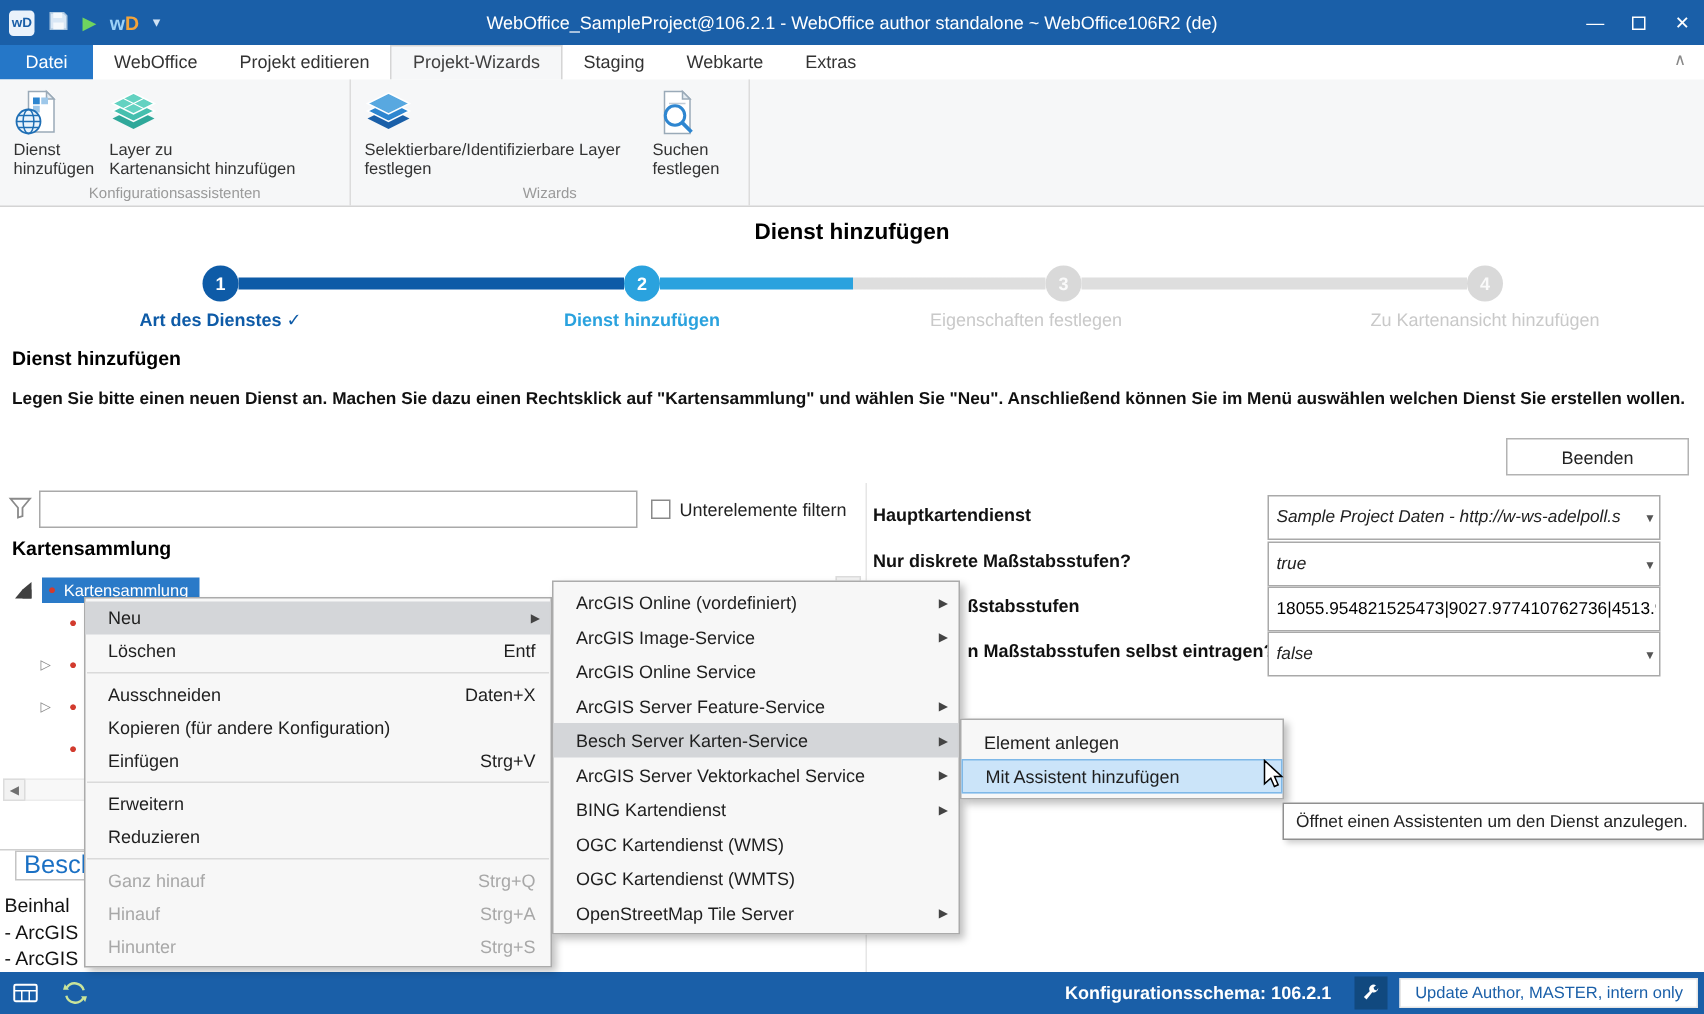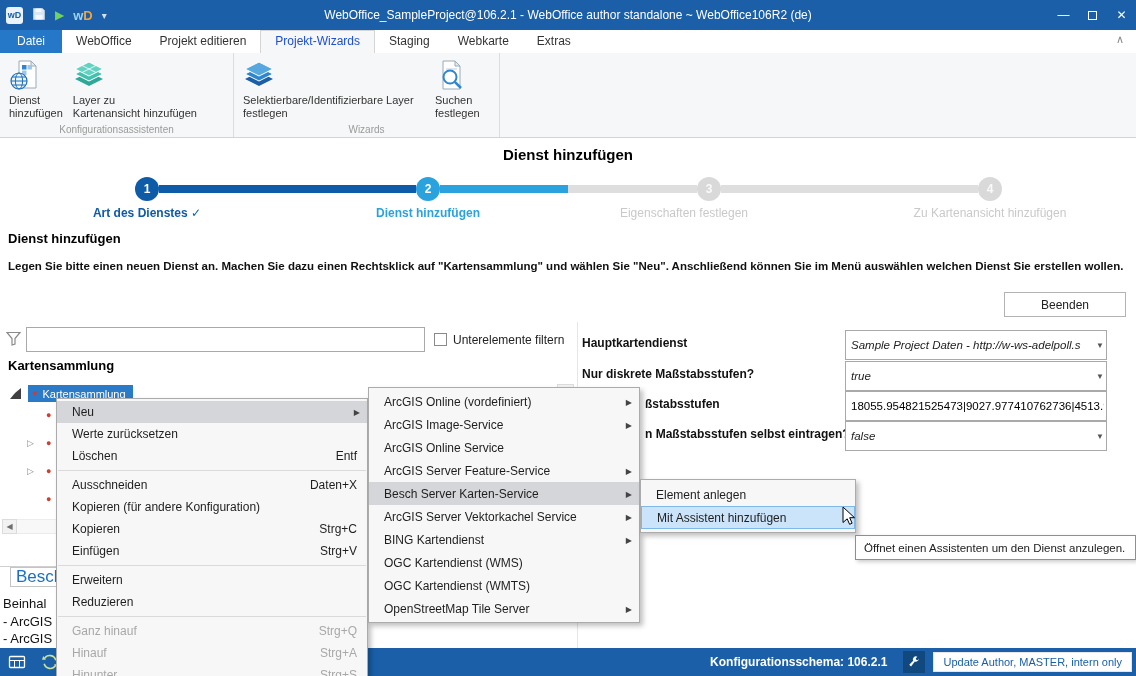--- a/index.html
+++ b/index.html
@@ -17,21 +17,21 @@
 .qat-caret{color:#cfe2f4;font-size:10px}
 .title-text{position:absolute;left:130px;right:130px;top:0;height:30px;line-height:30px;text-align:center;color:#fff;font-size:12px;white-space:nowrap;overflow:hidden}
 .win-controls{position:absolute;right:0;top:0;height:30px;display:flex;z-index:2}
 .win-btn{width:29px;height:30px;display:flex;align-items:center;justify-content:center;color:#fff;font-size:12px;cursor:default}
 .max-box{width:9px;height:9px;border:1px solid #fff;display:block}
 
 
 .tabbar{position:absolute;top:30px;left:0;width:100%;height:23px;background:#fff;display:flex}
 .tab{padding:0 14px;line-height:23px;font-size:12px;color:#333;white-space:nowrap}
 .tab.file{background:#2577c8;color:#fff;padding:0 17px}
-.tab.sel{background:#f6f7f8;border:1px solid #d5d5d5;border-bottom:none;color:#1d4ed8;line-height:21px}
+.tab.sel{background:#f6f7f8;border:1px solid #d5d5d5;border-bottom:none;color:#404040;line-height:21px}
 .ribbon-collapse{position:absolute;right:12px;top:3px;color:#888;font-size:11px}
 
 
 .ribbon{position:absolute;top:53px;left:0;width:100%;height:85px;background:#f6f7f8;border-bottom:1px solid #d4d4d4;display:flex}
 .rgroup{position:relative;height:100%;border-right:1px solid #dcdcdc;display:flex;align-items:flex-start;padding:3px 2px 16px 4px}
 .rgroup.g1{width:234px}
 .rgroup.g2{width:266px}
 .rgroup-label{position:absolute;bottom:2px;left:0;width:100%;text-align:center;font-size:10px;color:#9a9a9a}
 .rbtn{display:flex;flex-direction:column;align-items:flex-start;padding:3px 5px 0;font-size:11px;color:#333;text-align:center;line-height:1.2;height:64px}
 .rbtn svg{width:32px;height:32px;margin-bottom:3px;flex:none}
@@ -303,37 +303,30 @@
     </span>
     <span class="sb-update">Update Author, MASTER, intern only</span>
   </div>
 
   <div class="menu cmenu">
     <div class="mi hl">
       <span>Neu</span>
       <span class="sub">▶</span>
     </div>
     <div class="mi">
-      <span>Werte zurücksetzen</span>
-    </div>
-    <div class="mi">
       <span>Löschen</span>
       <span class="sc">Entf</span>
     </div>
     <div class="msep"></div>
     <div class="mi">
       <span>Ausschneiden</span>
       <span class="sc">Daten+X</span>
     </div>
     <div class="mi">
       <span>Kopieren (für andere Konfiguration)</span>
-    </div>
-    <div class="mi">
-      <span>Kopieren</span>
-      <span class="sc">Strg+C</span>
     </div>
     <div class="mi">
       <span>Einfügen</span>
       <span class="sc">Strg+V</span>
     </div>
     <div class="msep"></div>
     <div class="mi">
       <span>Erweitern</span>
     </div>
     <div class="mi">

